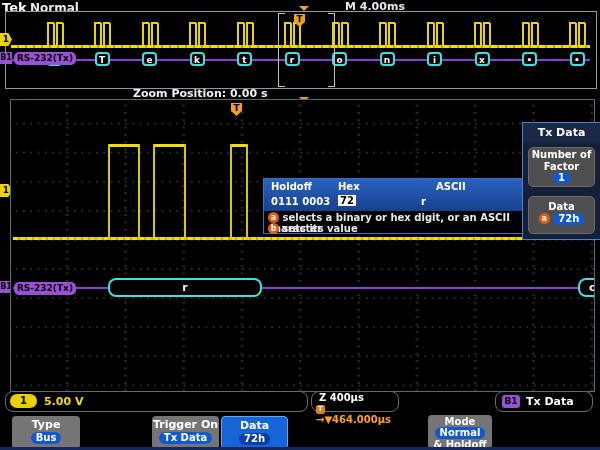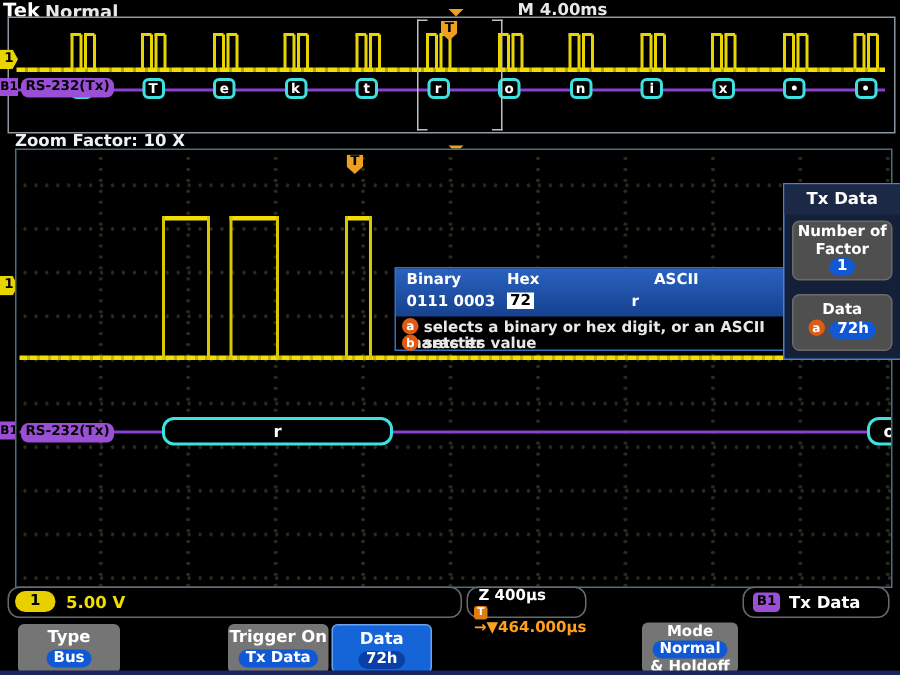--- a/index.html
+++ b/index.html
@@ -73,21 +73,21 @@
   #side-menu-title{left:0;top:0;width:100%;height:20px;font-size:11px;font-weight:bold;color:#fff;
     text-align:center;line-height:20px;background:#1b2946;}
   .side-btn{left:5px;width:67px;background:#4f4f4f;border-radius:5px;border:1px solid #6a6a6a;
     color:#fff;font-size:10px;font-weight:bold;text-align:center;box-sizing:border-box;}
   .pill{display:inline-block;background:#1159d4;color:#fff;border-radius:7px;padding:0 5px;
     font-size:10px;font-weight:bold;line-height:12px;}
 
   
   .status-box{top:391px;height:21px;border:1px solid #6a6a6a;border-radius:8px;background:#000;box-sizing:border-box;}
   #st-ch{left:5px;width:303px;}
-  #st-zoom{left:311px;width:80px;}
+  #st-zoom{left:311px;width:88px;}
   #st-rate{left:401px;width:68px;}
   #st-bus{left:495px;width:98px;}
   #ch-badge{left:4px;top:2px;width:27px;height:14px;background:#e8d000;border-radius:7px;
     color:#000;font-size:10px;font-weight:bold;text-align:center;line-height:14px;}
   #ch-scale{left:38px;top:3px;font-size:11px;font-weight:bold;color:#f0df00;}
   #st-zoom-scale{left:7px;top:0;font-size:10px;font-weight:bold;color:#fff;}
   #st-delay-row{left:4px;top:10px;font-size:10px;font-weight:bold;color:#ffa020;}
   #st-trig-chip{display:inline-block;width:9px;height:9px;background:#e07b10;color:#fff;
     font-size:7px;font-weight:bold;text-align:center;line-height:9px;border-radius:2px;}
   #st-rate-1{left:6px;top:0;font-size:10px;font-weight:bold;color:#fff;}
@@ -215,21 +215,21 @@
     <div class="abs tflag" style="left:288px;top:2px;">T</div>
   </div>
   <div class="abs tri-down" style="left:299px;top:6px;"></div>
   <div class="abs tri-down" style="left:299px;top:97px;"></div>
 
   <div class="abs ch1-marker" style="top:33px;">1</div>
   <div class="abs b1-marker" style="top:52px;">B1</div>
   <div class="abs ch1-marker" style="top:184px;">1</div>
   <div class="abs b1-marker" style="top:281px;">B1</div>
 
-  <div class="abs" id="zoom-factor">Zoom Factor: 10 X</div>
+  <div class="abs" id="zoom-position">Zoom Position: 0.00 s</div>
 
   <div class="abs" id="grat">
     <div class="abs wave-base"></div>
     <div id="grat-dynamic">
         <div class="abs pulse-top" style="left: 97px; width: 30px;"></div>
         <div class="abs pulse-edge" style="left: 97px;"></div>
         <div class="abs pulse-edge" style="left: 127px;"></div>
         <div class="abs pulse-top" style="left: 142px; width: 31px;"></div>
         <div class="abs pulse-edge" style="left: 142px;"></div>
         <div class="abs pulse-edge" style="left: 173px;"></div>
@@ -239,21 +239,21 @@
       </div>
     <div class="abs zoom-bus"></div>
     <div class="abs tflag" style="left:220px;top:3px;">T</div>
     <div class="abs" id="rbox">r</div>
     <div class="abs" id="obox">o</div>
     <div class="abs bus-label" id="zoom-bus-label">RS-232(Tx)</div>
   </div>
 
   <div class="abs" id="popup">
     <div class="abs" id="popup-head"></div>
-    <div class="abs pp-col" style="left:7px;">Binary</div>
+    <div class="abs pp-col" style="left:7px;">Holdoff</div>
     <div class="abs pp-col" style="left:74px;">Hex</div>
     <div class="abs pp-col" style="left:157px;margin-left:15px;">ASCII</div>
     <div class="abs pp-val" style="left:7px;">0111 0003</div>
     <div class="abs pp-val" id="pp-hex-val" style="left:74px;">72</div>
     <div class="abs pp-val" style="left:157px;">r</div>
     <div class="abs hint-row" style="left:4px;top:33px;">
       <span class="key-circle">a</span>
       <span>selects a binary or hex digit, or an ASCII character</span>
     </div>
     <div class="abs hint-row" style="left:4px;top:44px;">

